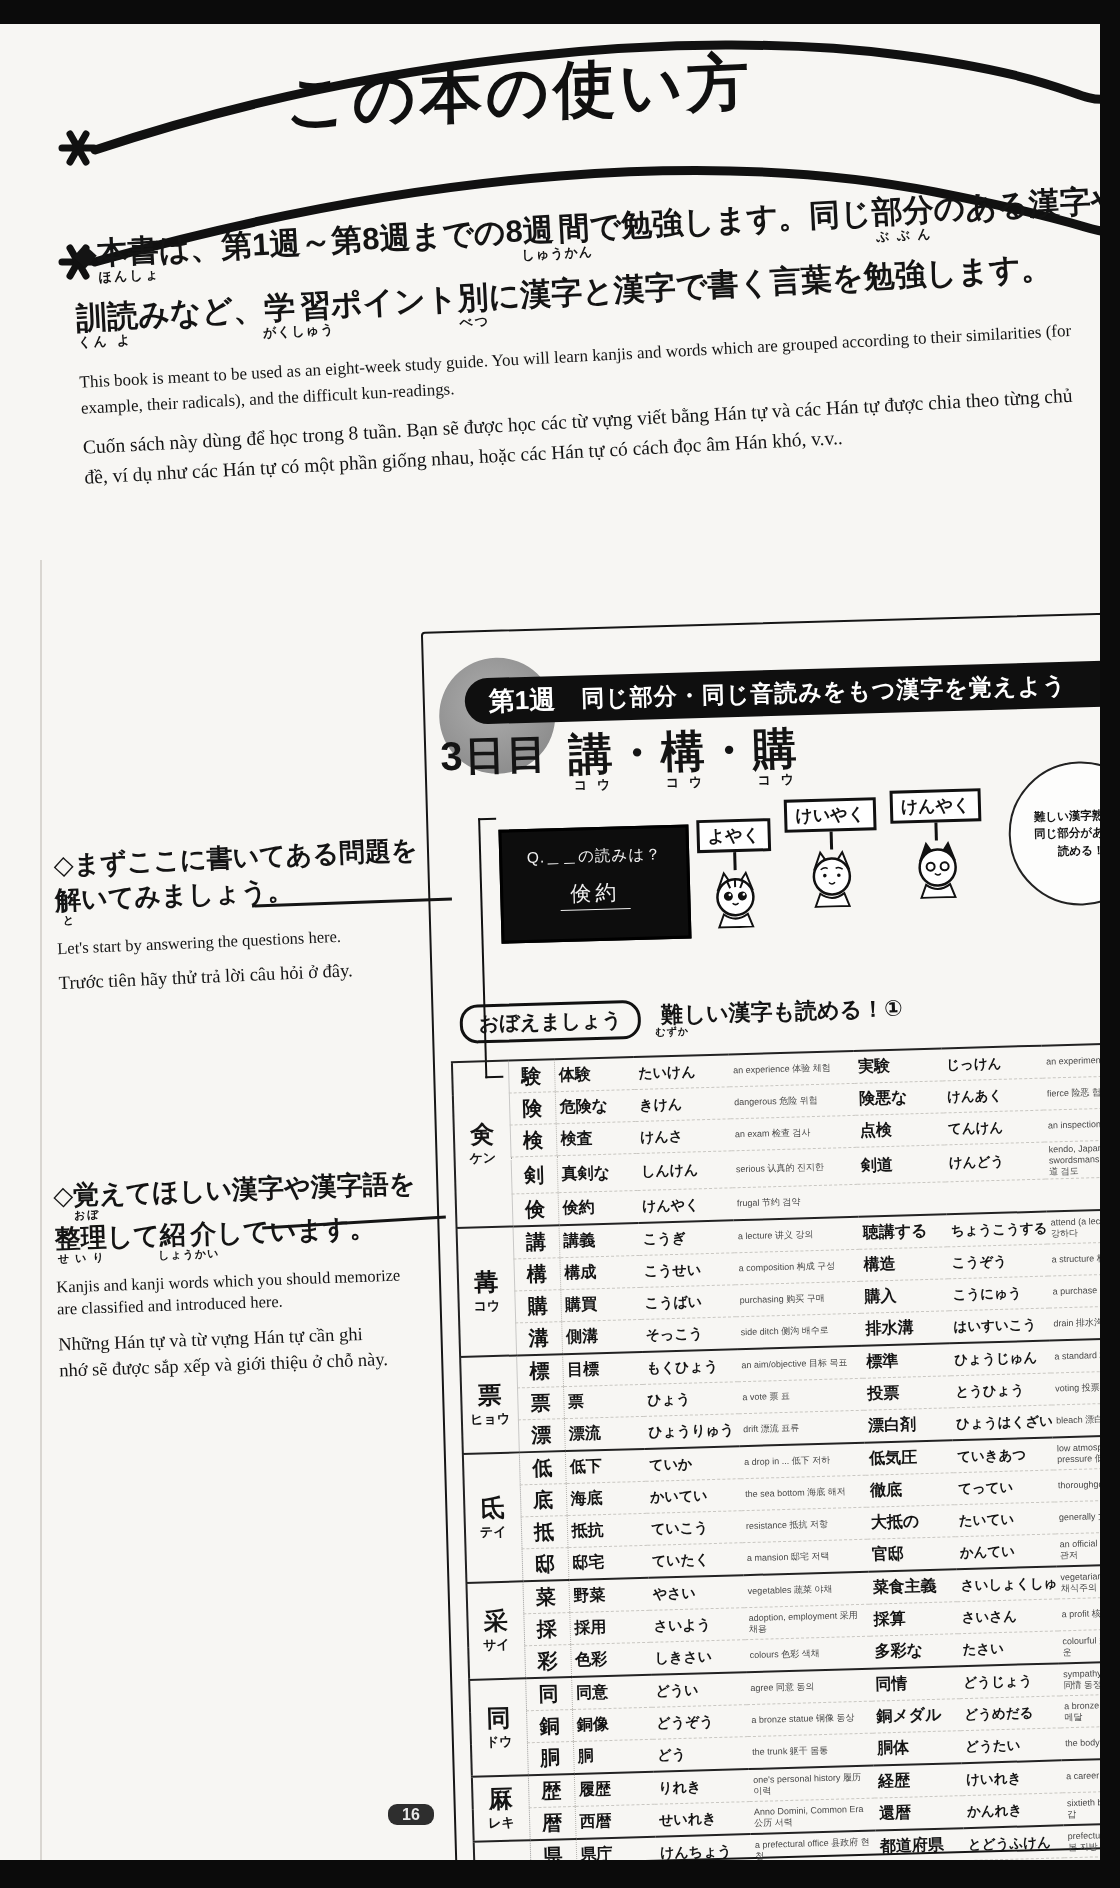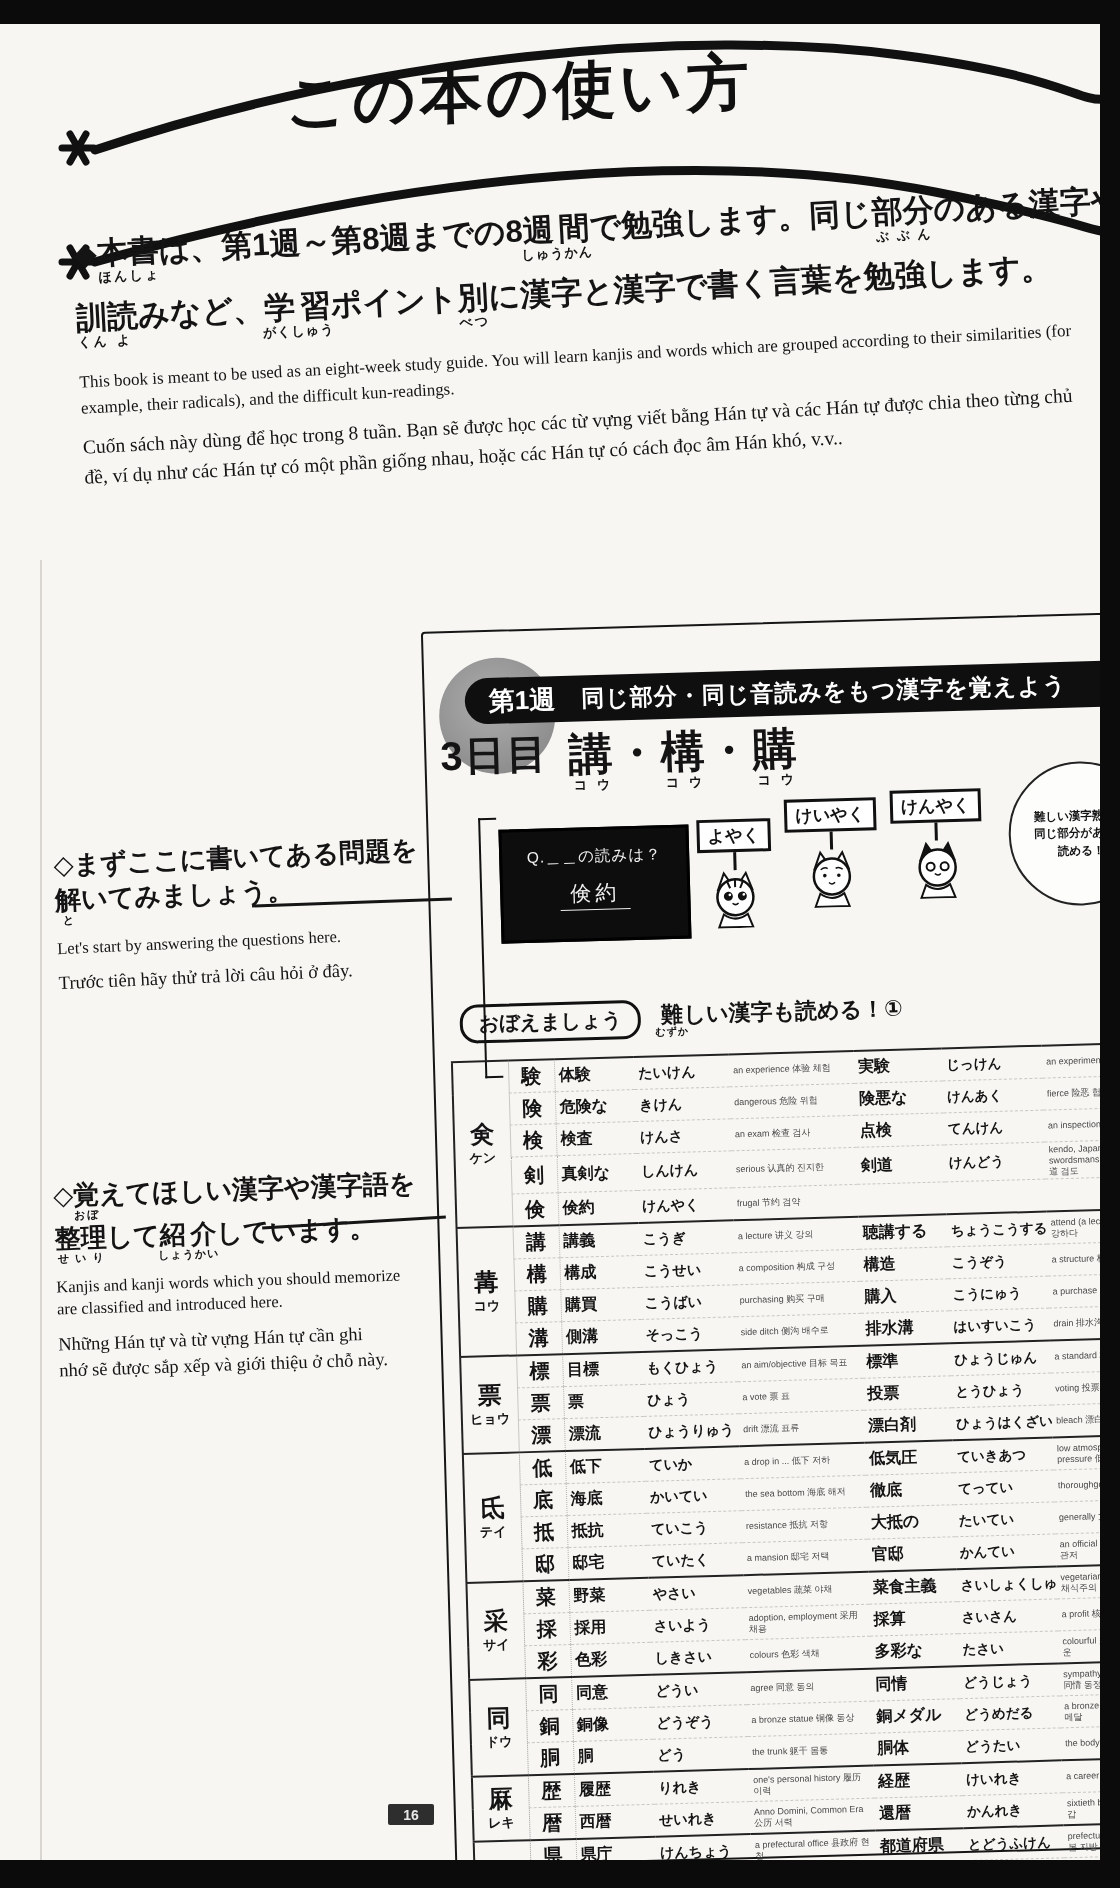--- a/index.html
+++ b/index.html
@@ -87,22 +87,22 @@
   .rchar{font-size:24px;font-weight:900;line-height:1.1;}
   .rread{font-size:13px;font-weight:700;margin-top:2px;}
   td.kanji{font-size:20px;font-weight:800;text-align:center;border-right:1px dotted #b5b3ae;}
   td.w1{font-size:16px;font-weight:800;white-space:nowrap;}
   td.k1{font-size:14px;font-weight:700;white-space:nowrap;}
   td.g1{font-size:9px;color:#474747;line-height:1.2;}
   td.w2{font-size:16px;font-weight:800;white-space:nowrap;}
   td.k2{font-size:13.5px;font-weight:700;white-space:nowrap;}
   td.g2{font-size:9px;color:#474747;line-height:1.2;}
 
-  #page-number{position:absolute;left:388px;top:1804px;width:46px;height:21px;background:#2e2e2e;border-radius:2px;
-    color:#e9e9e9;font-size:14px;font-weight:700;display:flex;align-items:center;justify-content:center;z-index:5;}
+  #page-number{position:absolute;left:388px;top:1804px;width:46px;height:21px;background:#2e2e2e;border-radius:9px;
+    color:#e9e9e9;font-size:16px;font-weight:700;display:flex;align-items:center;justify-content:center;z-index:5;}
 </style>
 </head>
 <body>
 
 <div id="page">
 
   <div id="curl-shadow"></div>
 
   <svg id="swoosh" width="1120" height="320" viewBox="0 0 1120 320">
     <defs>

